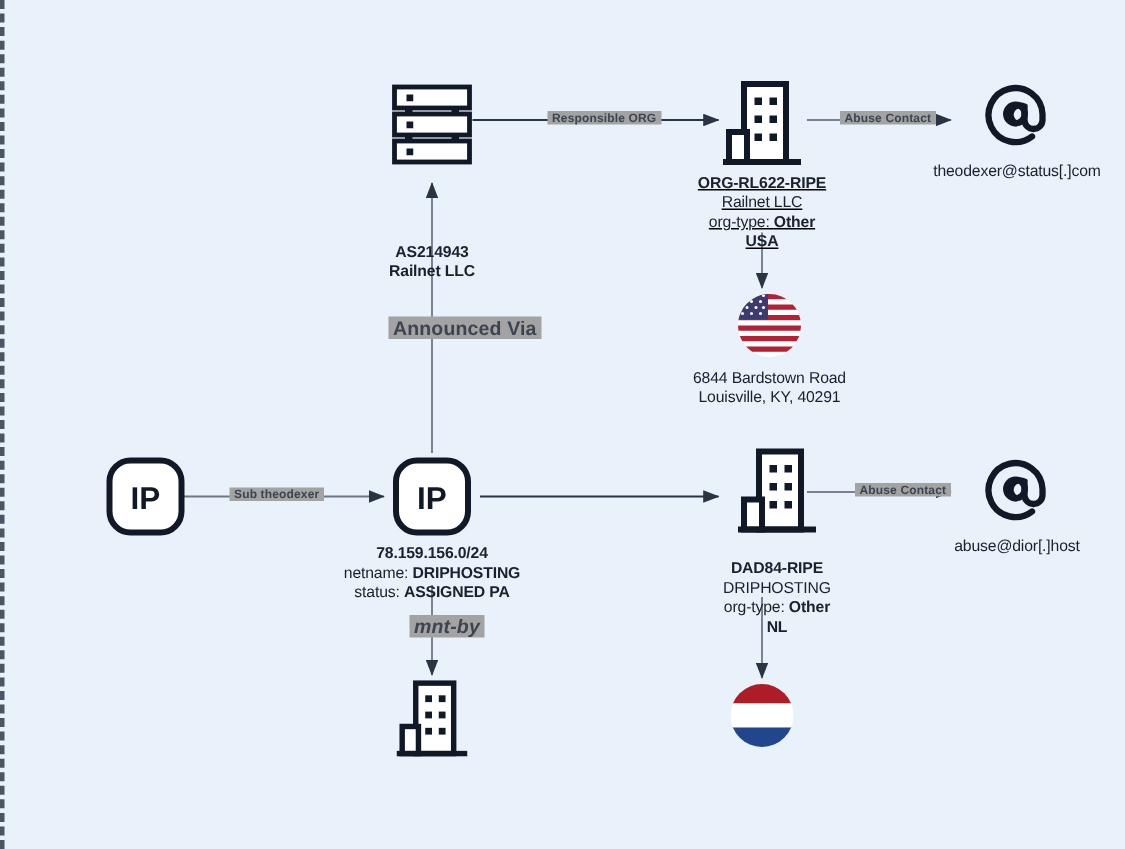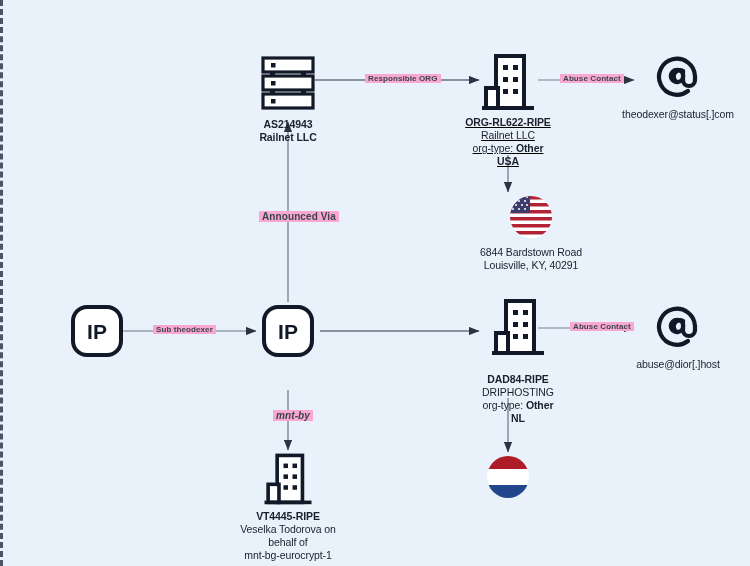--- a/index.html
+++ b/index.html
@@ -50,27 +50,27 @@
   }
   .cap-line {
     display: block;
     white-space: nowrap;
   }
   .edge-label {
     position: absolute;
     font-size: 8px;
     font-weight: bold;
     color: #3d4451;
-    background: #f9a8d4;
+    background: #a3a3a3;
     padding: 0 3px;
     white-space: nowrap;
     letter-spacing: 0.1px;
   }
   .edge-label.vert {
-    font-size: 10px;
+    font-size: 13px;
   }
 </style>
 </head>
 <body>
 
 <div id="canvas">
 
   <svg class="svg-layer" viewBox="0 0 750 566">
     <defs>
       <marker id="arrowhead" markerWidth="9" markerHeight="7" refX="8.5" refY="3.5" orient="auto">
@@ -105,21 +105,21 @@
   <div class="edge-label" style="left:557px; top:74px;">Abuse Contact</div>
 
   <div class="edge-label vert" style="left:256px; top:211px;">Announced Via</div>
 
   <div class="edge-label" style="left:150px; top:325px;">Sub theodexer</div>
 
   <div class="edge-label" style="left:567px; top:322px;">Abuse Contact</div>
 
   <div class="edge-label vert" style="left:270px; top:410px;font-style:italic;">mnt-by</div>
 
-  <div class="node" style="left:245px; top:52px; width:80px;">
+  <div class="node" style="left:245px; top:52px; width:80px;gap:44px;">
     <svg class="node-icon" width="62" height="62" viewBox="0 0 62 62">
       <rect x="6" y="6" width="50" height="14" fill="#ffffff" stroke="#111827" stroke-width="3.2"></rect>
       <rect x="14" y="11" width="4.5" height="4.5" fill="#111827"></rect>
       <rect x="6" y="24" width="50" height="14" fill="#ffffff" stroke="#111827" stroke-width="3.2"></rect>
       <rect x="14" y="29" width="4.5" height="4.5" fill="#111827"></rect>
       <rect x="6" y="42" width="50" height="14" fill="#ffffff" stroke="#111827" stroke-width="3.2"></rect>
       <rect x="14" y="47" width="4.5" height="4.5" fill="#111827"></rect>
       <rect x="13" y="20" width="5" height="4" fill="#111827"></rect>
       <rect x="44" y="20" width="5" height="4" fill="#111827"></rect>
       <rect x="13" y="38" width="5" height="4" fill="#111827"></rect>
@@ -154,21 +154,21 @@
   <div class="node" style="left:600px; top:48px; width:150px;">
     <svg class="node-icon" width="56" height="56" viewBox="0 0 56 56">
       <path d="M38 43 A18 18 0 1 1 45 28 v4 a6 6 0 0 1 -12 0 v-9 a6 6 0 1 0 -6 11" fill="none" stroke="#111827" stroke-width="4.2" stroke-linecap="round"></path>
       <circle cx="27" cy="28" r="6.2" fill="none" stroke="#111827" stroke-width="4.2"></circle>
     </svg>
     <div class="node-caption">
       <span class="cap-line">theodexer@status[.]com</span>
     </div>
   </div>
 
-  <div class="node" style="left:468px; top:192px; width:120px;">
+  <div class="node" style="left:450px; top:192px; width:120px;">
     <svg class="node-icon" width="50" height="50" viewBox="0 0 50 50">
       <defs>
         <clipPath id="usclip">
             <circle cx="25" cy="25" r="21"></circle>
           </clipPath>
       </defs>
       <g clip-path="url(#usclip)">
         <rect x="0" y="0" width="50" height="50" fill="#ffffff"></rect>
         <rect x="0" y="4" width="50" height="3.5" fill="#b22234"></rect>
         <rect x="0" y="11" width="50" height="3.5" fill="#b22234"></rect>
@@ -206,20 +206,25 @@
       <rect x="5" y="4" width="48" height="48" rx="14" ry="14" fill="#ffffff" stroke="#111827" stroke-width="4"></rect>
       <text x="29" y="36" text-anchor="middle" font-family="Liberation Sans, sans-serif" font-size="21" font-weight="bold" fill="#111827">IP</text>
     </svg>
   </div>
 
   <div class="node" style="left:205px; top:303px; width:160px;">
     <svg class="node-icon" width="58" height="56" viewBox="0 0 58 56">
       <rect x="5" y="4" width="48" height="48" rx="14" ry="14" fill="#ffffff" stroke="#111827" stroke-width="4"></rect>
       <text x="29" y="36" text-anchor="middle" font-family="Liberation Sans, sans-serif" font-size="21" font-weight="bold" fill="#111827">IP</text>
     </svg>
+    <div class="node-caption">
+      <span class="cap-line cap-bold">78.159.156.0/24</span>
+      <span class="cap-line">netname: <b>DRIPHOSTING</b></span>
+      <span class="cap-line">status: <b>ASSIGNED PA</b></span>
+    </div>
   </div>
 
   <div class="node" style="left:455px; top:295px; width:120px;gap:12px;">
     <svg class="node-icon" width="60" height="62" viewBox="0 0 60 62">
       <rect x="18" y="6" width="28" height="52" fill="#ffffff" stroke="#111827" stroke-width="4"></rect>
       <rect x="8" y="38" width="12" height="20" fill="#ffffff" stroke="#111827" stroke-width="4"></rect>
       <rect x="25" y="15" width="5" height="5" fill="#111827"></rect>
       <rect x="35" y="15" width="5" height="5" fill="#111827"></rect>
       <rect x="25" y="27" width="5" height="5" fill="#111827"></rect>
       <rect x="35" y="27" width="5" height="5" fill="#111827"></rect>
@@ -250,26 +255,20 @@
       <rect x="18" y="6" width="28" height="52" fill="#ffffff" stroke="#111827" stroke-width="4"></rect>
       <rect x="8" y="38" width="12" height="20" fill="#ffffff" stroke="#111827" stroke-width="4"></rect>
       <rect x="25" y="15" width="5" height="5" fill="#111827"></rect>
       <rect x="35" y="15" width="5" height="5" fill="#111827"></rect>
       <rect x="25" y="27" width="5" height="5" fill="#111827"></rect>
       <rect x="35" y="27" width="5" height="5" fill="#111827"></rect>
       <rect x="25" y="39" width="5" height="5" fill="#111827"></rect>
       <rect x="35" y="39" width="5" height="5" fill="#111827"></rect>
       <rect x="4" y="56" width="52" height="4" fill="#111827"></rect>
     </svg>
-    <div class="node-caption">
-      <span class="cap-line cap-bold">VT4445-RIPE</span>
-      <span class="cap-line">Veselka Todorova on</span>
-      <span class="cap-line">behalf of</span>
-      <span class="cap-line">mnt-bg-eurocrypt-1</span>
-    </div>
   </div>
 
   <div class="node" style="left:445px; top:452px; width:120px;">
     <svg class="node-icon" width="50" height="50" viewBox="0 0 50 50">
       <defs>
         <clipPath id="nlclip">
             <circle cx="25" cy="25" r="21"></circle>
           </clipPath>
       </defs>
       <g clip-path="url(#nlclip)">

